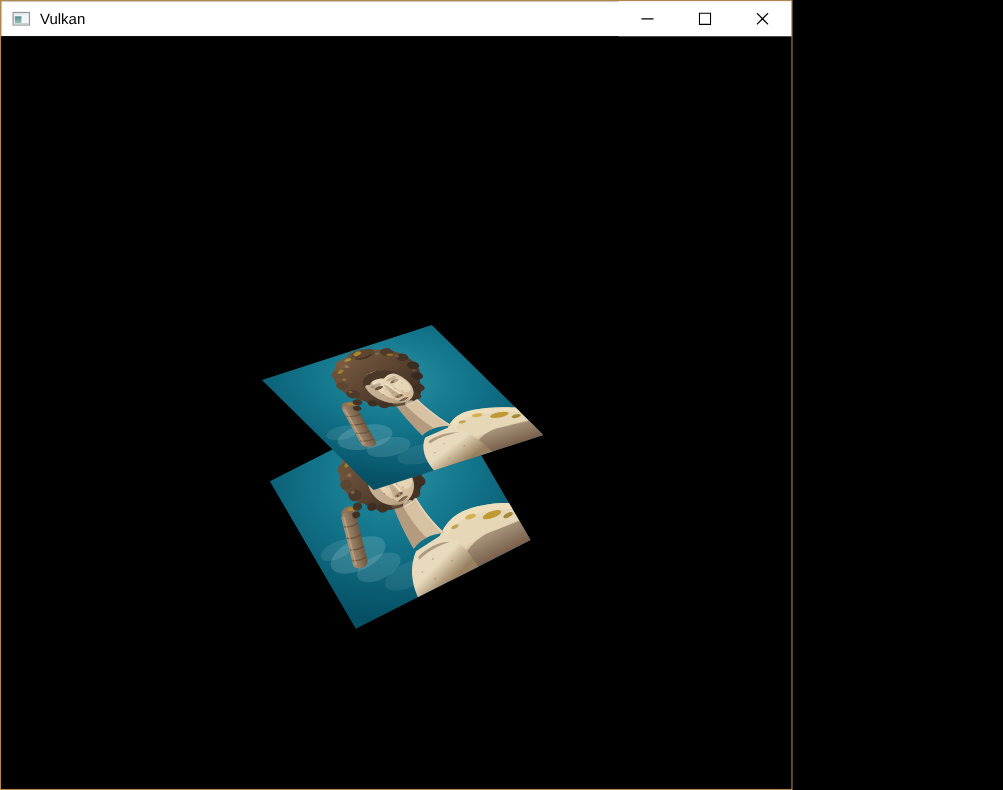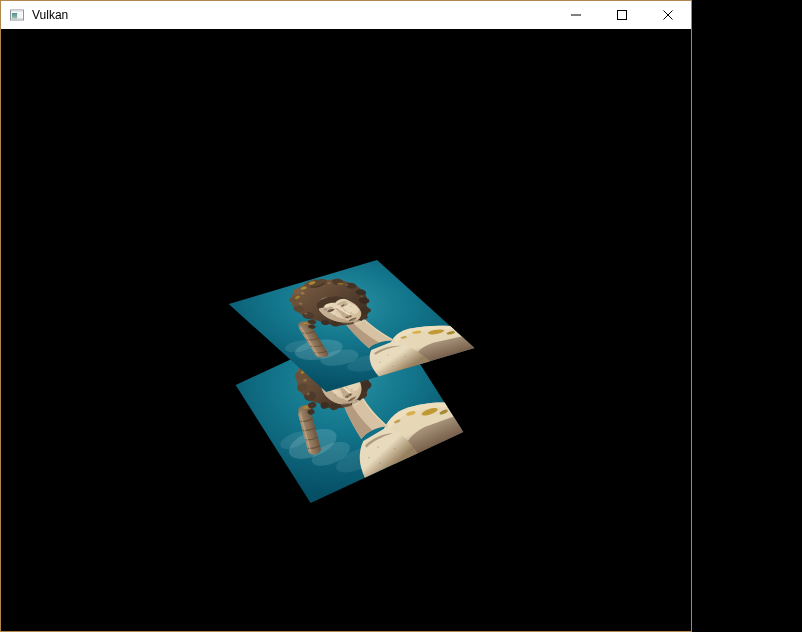--- a/index.html
+++ b/index.html
@@ -1,17 +1,17 @@
 <!DOCTYPE html>
 <html><head>
 <meta charset="utf-8">
 <style>
   html,body { margin:0; padding:0; background:#000; }
   .window {
-    position:relative; width:692px; height:632px; box-sizing:border-box;
+    position:relative; width:634px; height:632px; box-sizing:border-box;
     border:1px solid #b1874e; background:#000;
     font-family:"Liberation Sans", sans-serif;
   }
   .titlebar {
     height:28px; background:#ffffff; display:flex; align-items:center;
     user-select:none;
   }
   .app-icon { width:16px; height:16px; margin:0 7px 0 8px; flex:none; }
   .app-icon svg { display:block; }
   .title { font-size:12px; color:#000; line-height:28px; white-space:nowrap; }

